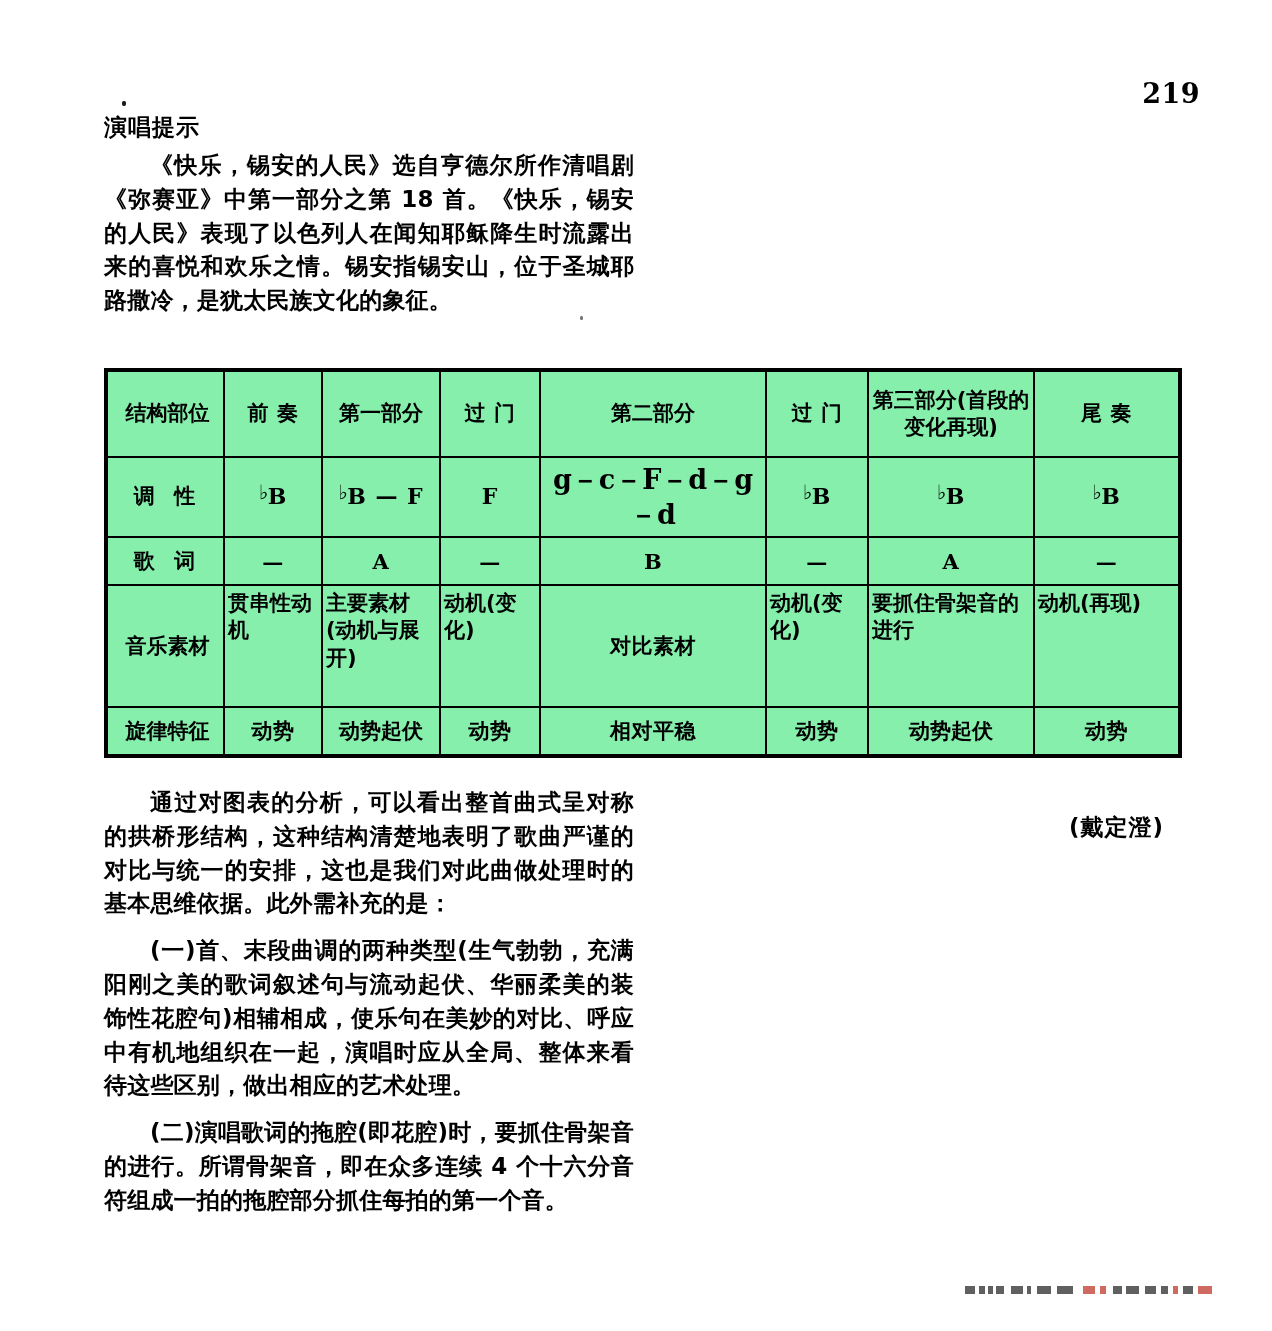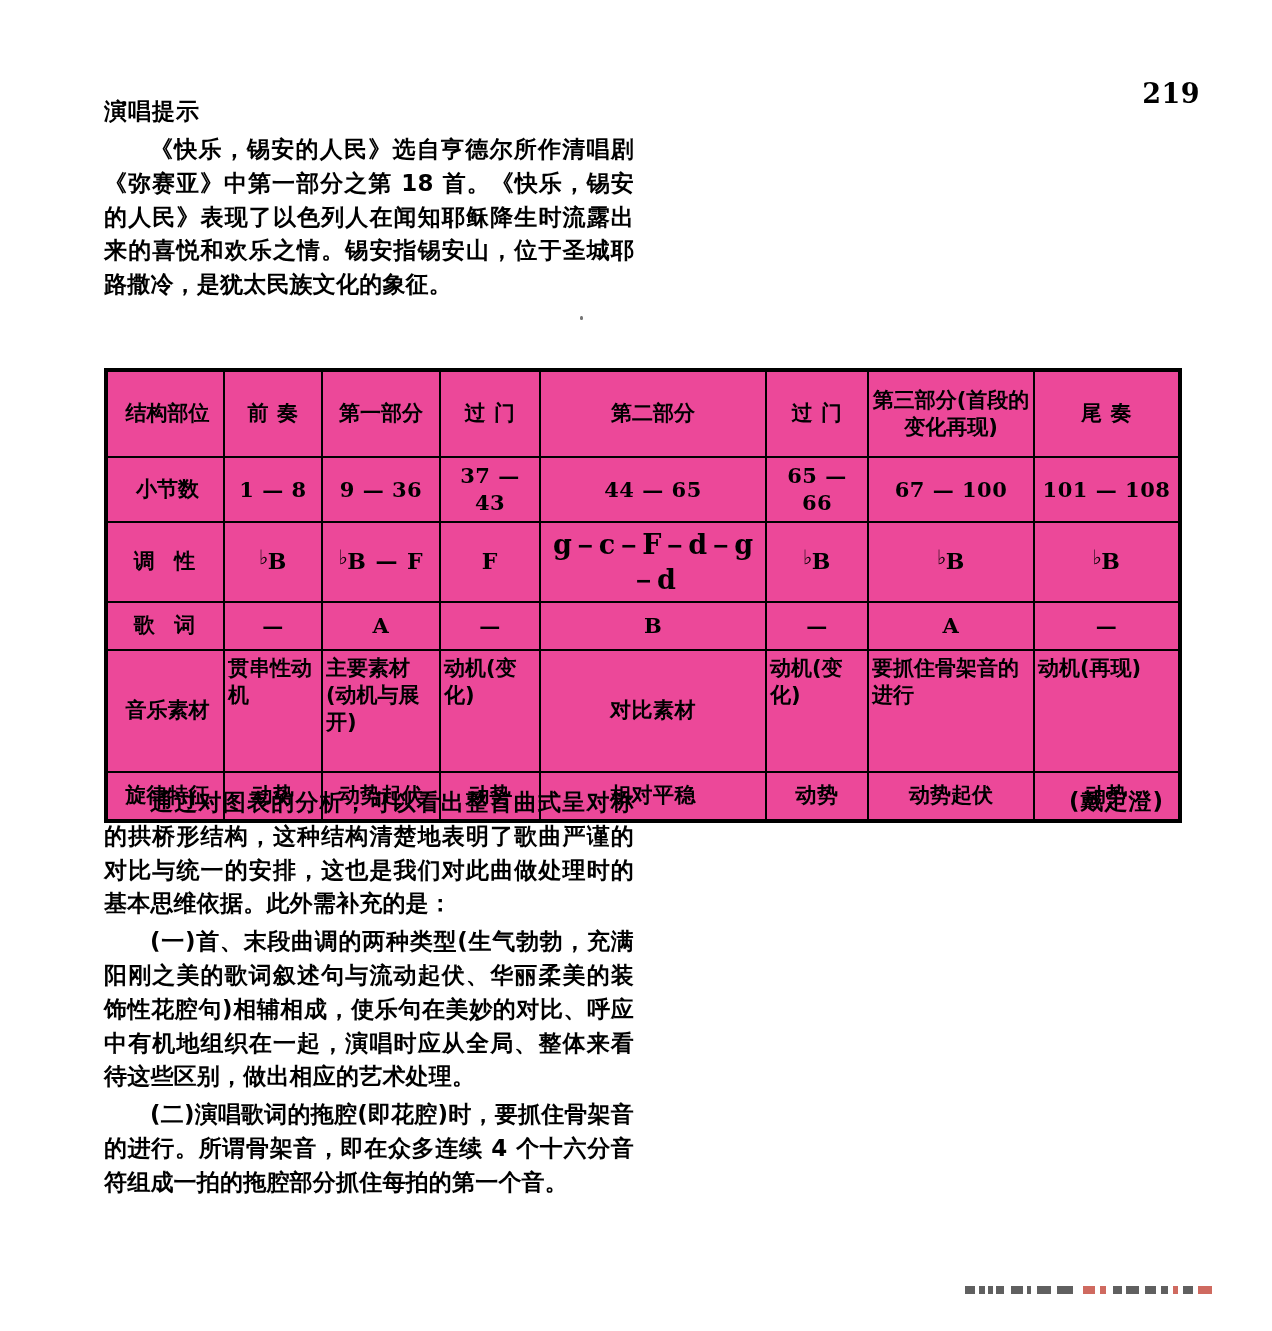--- a/index.html
+++ b/index.html
@@ -40,21 +40,21 @@
     position: absolute;
     width: 4px; height: 5px;
     background: #1a1a1a;
     border-radius: 40%;
   }
 
   
   .col-left-top {
     position: absolute;
     left: 104px;
-    top: 96px;
+    top: 112px;
     width: 530px;
   }
   .col-right-top {
     position: absolute;
     left: 670px;
     top: 112px;
     width: 512px;
   }
 
   .section-heading {
@@ -71,36 +71,36 @@
     line-height: 1.47;
     letter-spacing: 0.2px;
     text-align: justify;
     text-justify: inter-ideograph;
     font-weight: 700;
   }
   p.body-text.indent {
     text-indent: 2em;
   }
   p.body-text + p.body-text {
-    margin-top: 4px;
+    margin-top: 13px;
   }
 
   
   .struct-table-wrap {
     position: absolute;
     left: 104px;
     top: 368px;
     width: 1078px;
   }
   table.struct-table {
     border-collapse: collapse;
     width: 100%;
     table-layout: fixed;
     border: 4px solid #000;
-    background: #ec4899;
+    background: #86efac;
   }
   table.struct-table td {
     border: 2px solid #000;
     font-size: 21px;
     font-weight: 700;
     text-align: center;
     vertical-align: middle;
     padding: 4px 2px;
     line-height: 1.3;
     letter-spacing: 0.5px;
@@ -158,20 +158,21 @@
     width: 530px;
   }
   .col-right-bottom {
     position: absolute;
     left: 670px;
     top: 786px;
     width: 512px;
   }
 
   .signature {
+    margin-top: 26px;
     text-align: right;
     font-size: 23px;
     font-weight: 800;
     letter-spacing: 1px;
     padding-right: 18px;
   }
 
   sup.ord {
     font-size: 0.62em;
     vertical-align: super;
@@ -235,30 +236,20 @@
           <td class="hdr rowlabel tight">结构部位</td>
           <td class="hdr">前 奏</td>
           <td class="hdr tight">第一部分</td>
           <td class="hdr">过 门</td>
           <td class="hdr tight">第二部分</td>
           <td class="hdr">过 门</td>
           <td class="hdr tight">第三部分(首段的变化再现)</td>
           <td class="hdr">尾 奏</td>
         </tr>
 
-        <tr class="bars-row">
-          <td class="rowlabel tight">小节数</td>
-          <td class="num-latin">1 — 8</td>
-          <td class="num-latin">9 — 36</td>
-          <td class="num-latin">37 — 43</td>
-          <td class="num-latin">44 — 65</td>
-          <td class="num-latin">65 — 66</td>
-          <td class="num-latin">67 — 100</td>
-          <td class="num-latin">101 — 108</td>
-        </tr>
 
         <tr class="key-row">
           <td class="rowlabel">调 性</td>
           <td><span class="flat">♭</span><span class="note-latin">B</span></td>
           <td><span class="flat">♭</span><span class="note-latin">B — F</span></td>
           <td><span class="note-latin">F</span></td>
           <td><span class="note-latin" style="font-size:27px;letter-spacing:0px;">g－c－F－d－g－d</span></td>
           <td><span class="flat">♭</span><span class="note-latin">B</span></td>
           <td><span class="flat">♭</span><span class="note-latin">B</span></td>
           <td><span class="flat">♭</span><span class="note-latin">B</span></td>

